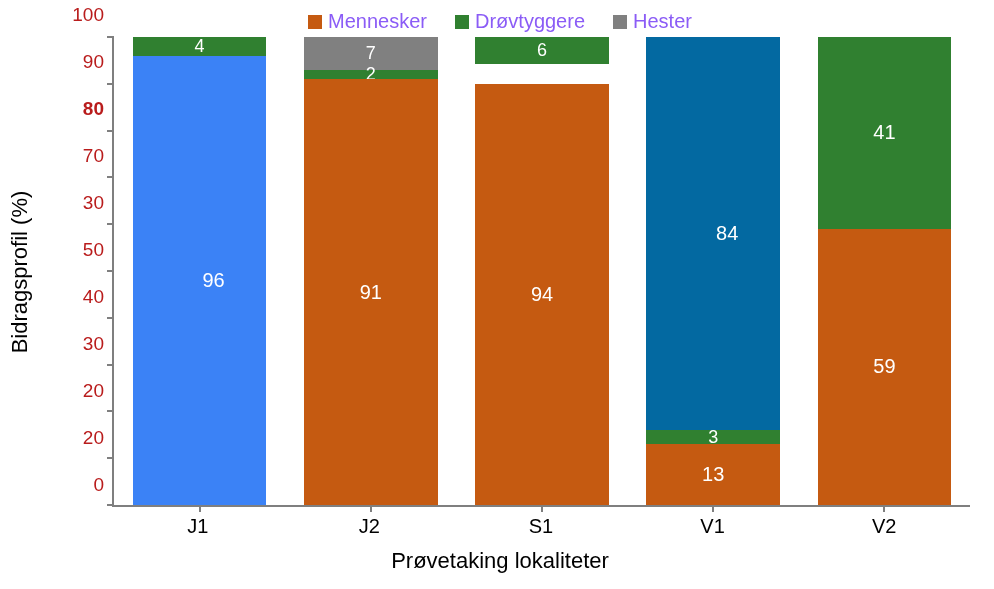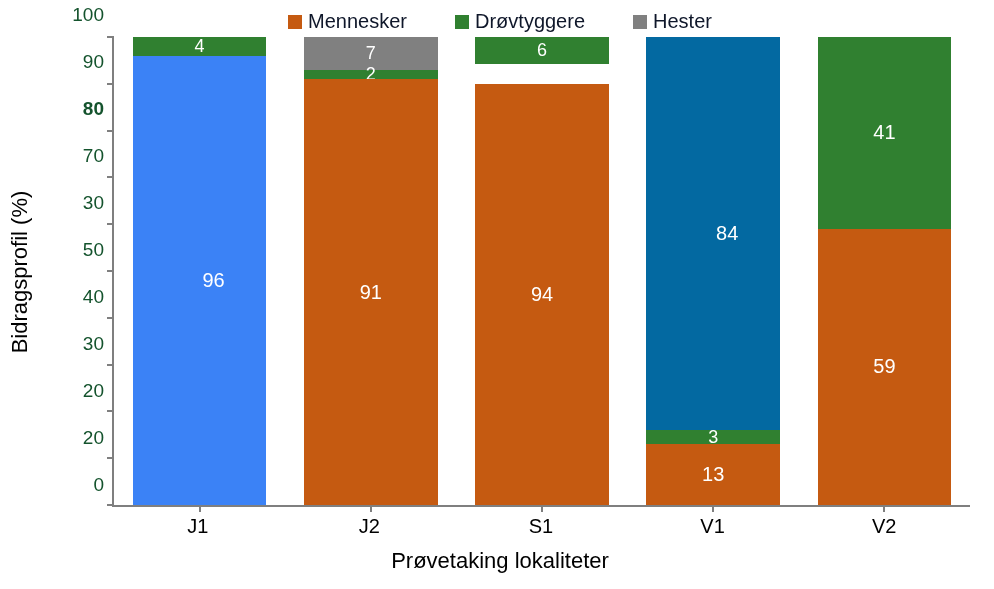--- a/index.html
+++ b/index.html
@@ -14,23 +14,23 @@
   .chart-wrap {
     position: absolute;
     left: 30px;
     top: 10px;
     width: 940px;
     height: 560px;
   }
   .legend {
     display: flex;
     justify-content: center;
-    gap: 48px;
+    gap: 28px;
     font-size: 20px;
-    color: #0f172a;
+    color: #8b5cf6;
     margin-bottom: 4px;
   }
   .legend-item {
     display: flex;
     align-items: center;
     gap: 6px;
   }
   .swatch {
     width: 14px;
     height: 14px;
@@ -56,21 +56,21 @@
   }
   .yticks-col {
     width: 46px;
     position: relative;
   }
   .ytick {
     position: absolute;
     right: 8px;
     transform: translateY(-50%);
     font-size: 19px;
-    color: #14532d;
+    color: #b91c1c;
     text-align: center;
   }
   .plot-area {
     flex: 1;
     position: relative;
     border-left: 2px solid #7f7f7f;
     border-bottom: 2px solid #7f7f7f;
   }
   .tickmark {
     position: absolute;

